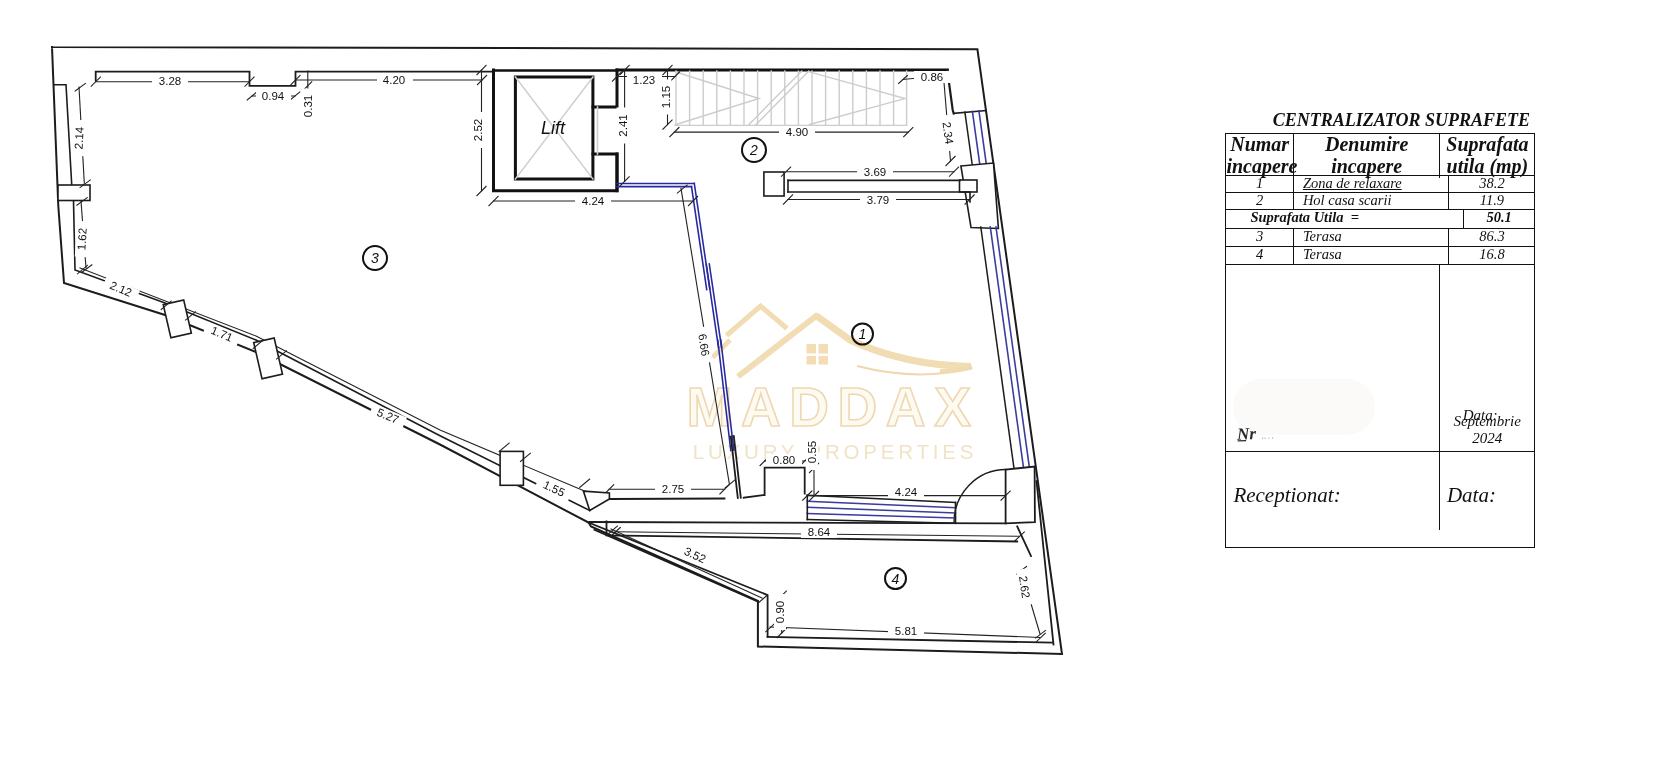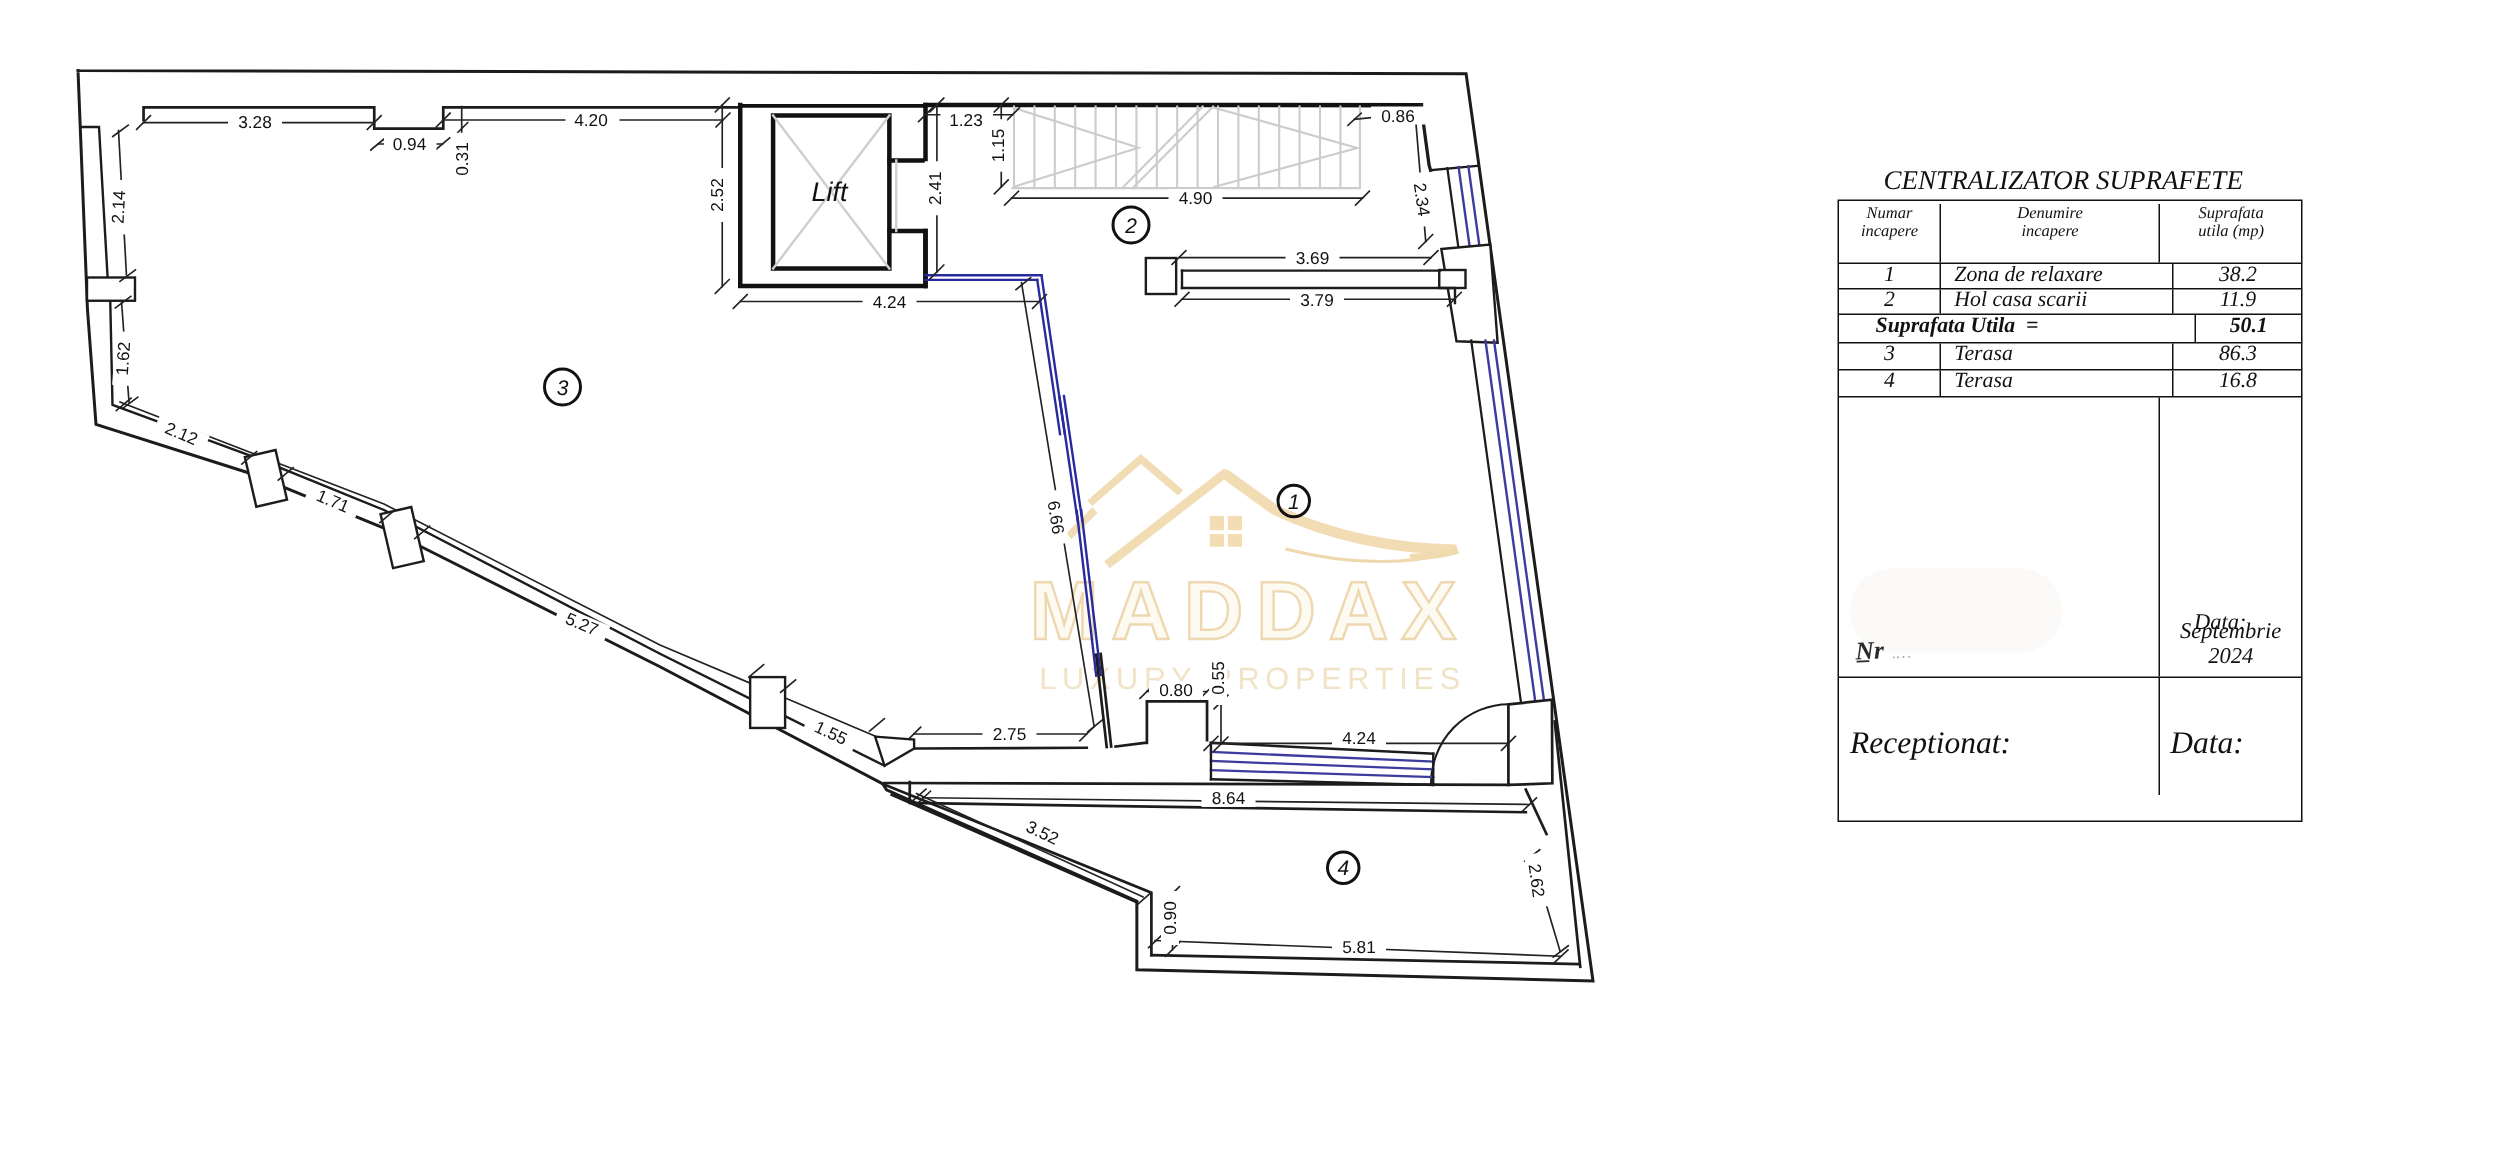--- a/index.html
+++ b/index.html
@@ -407,33 +407,33 @@
   <text x="375" y="263" font-size="14" font-style="italic" font-family="Liberation Serif,serif" fill="#111" stroke="none" text-anchor="middle">3</text>
 </g>
 
 <g stroke="#111" stroke-width="2" fill="none">
   <circle cx="895.5" cy="578.5" r="10.5"></circle>
   <text x="895.5" y="583.5" font-size="14" font-style="italic" font-family="Liberation Serif,serif" fill="#111" stroke="none" text-anchor="middle">4</text>
 </g>
 </g>
 </svg>
 
-<div class="tbl" style="left:1221px;top:110px;width:309px;text-align:center;font-size:18px;font-weight:normal;font-style:italic;">CENTRALIZATOR SUPRAFETE</div>
+<div class="tbl" style="left:1221px;top:110px;width:309px;text-align:right;font-size:18px;font-weight:bold;font-style:italic;">CENTRALIZATOR SUPRAFETE</div>
 
 <div class="tbl" style="left:1225.4px;top:132.7px;width:308px;height:413px;border:1.8px solid #111;font-style:italic;">
 
-  <div style="display:flex;height:39.3px;border-bottom:1.6px solid #111;font-weight:normal;text-align:center;font-size:11px;line-height:1.14;padding-top:2px;">
+  <div style="display:flex;height:39.3px;border-bottom:1.6px solid #111;font-weight:bold;text-align:center;font-size:20px;line-height:1.14;padding-top:2px;align-items:center;">
     <div style="width:66.5px;border-right:1.4px solid #111;">Numar<br>incapere</div>
     <div style="width:145.6px;border-right:1.4px solid #111;">Denumire<br>incapere</div>
     <div style="flex:1;">Suprafata<br>utila (mp)</div>
   </div>
 
   <div style="display:flex;height:15.9px;border-bottom:1.4px solid #111;font-size:14.5px;line-height:1.05;">
     <div style="width:66.5px;border-right:1.4px solid #111;text-align:center;">1</div>
-    <div style="width:145.6px;border-right:1.4px solid #111;padding-left:9px;">Zona de relaxare</div>
+    <div style="width:145.6px;border-right:1.4px solid #111;padding-left:9px;text-decoration:underline;">Zona de relaxare</div>
     <div style="flex:1;text-align:center;">38.2</div>
   </div>
 
   <div style="display:flex;height:16.5px;border-bottom:1.4px solid #111;font-size:14.5px;line-height:1.05;">
     <div style="width:66.5px;border-right:1.4px solid #111;text-align:center;">2</div>
     <div style="width:145.6px;border-right:1.4px solid #111;padding-left:9px;">Hol casa scarii</div>
     <div style="flex:1;text-align:center;">11.9</div>
   </div>
 
   <div style="display:flex;height:18px;border-bottom:1.4px solid #111;font-size:14.5px;line-height:1.1;">

